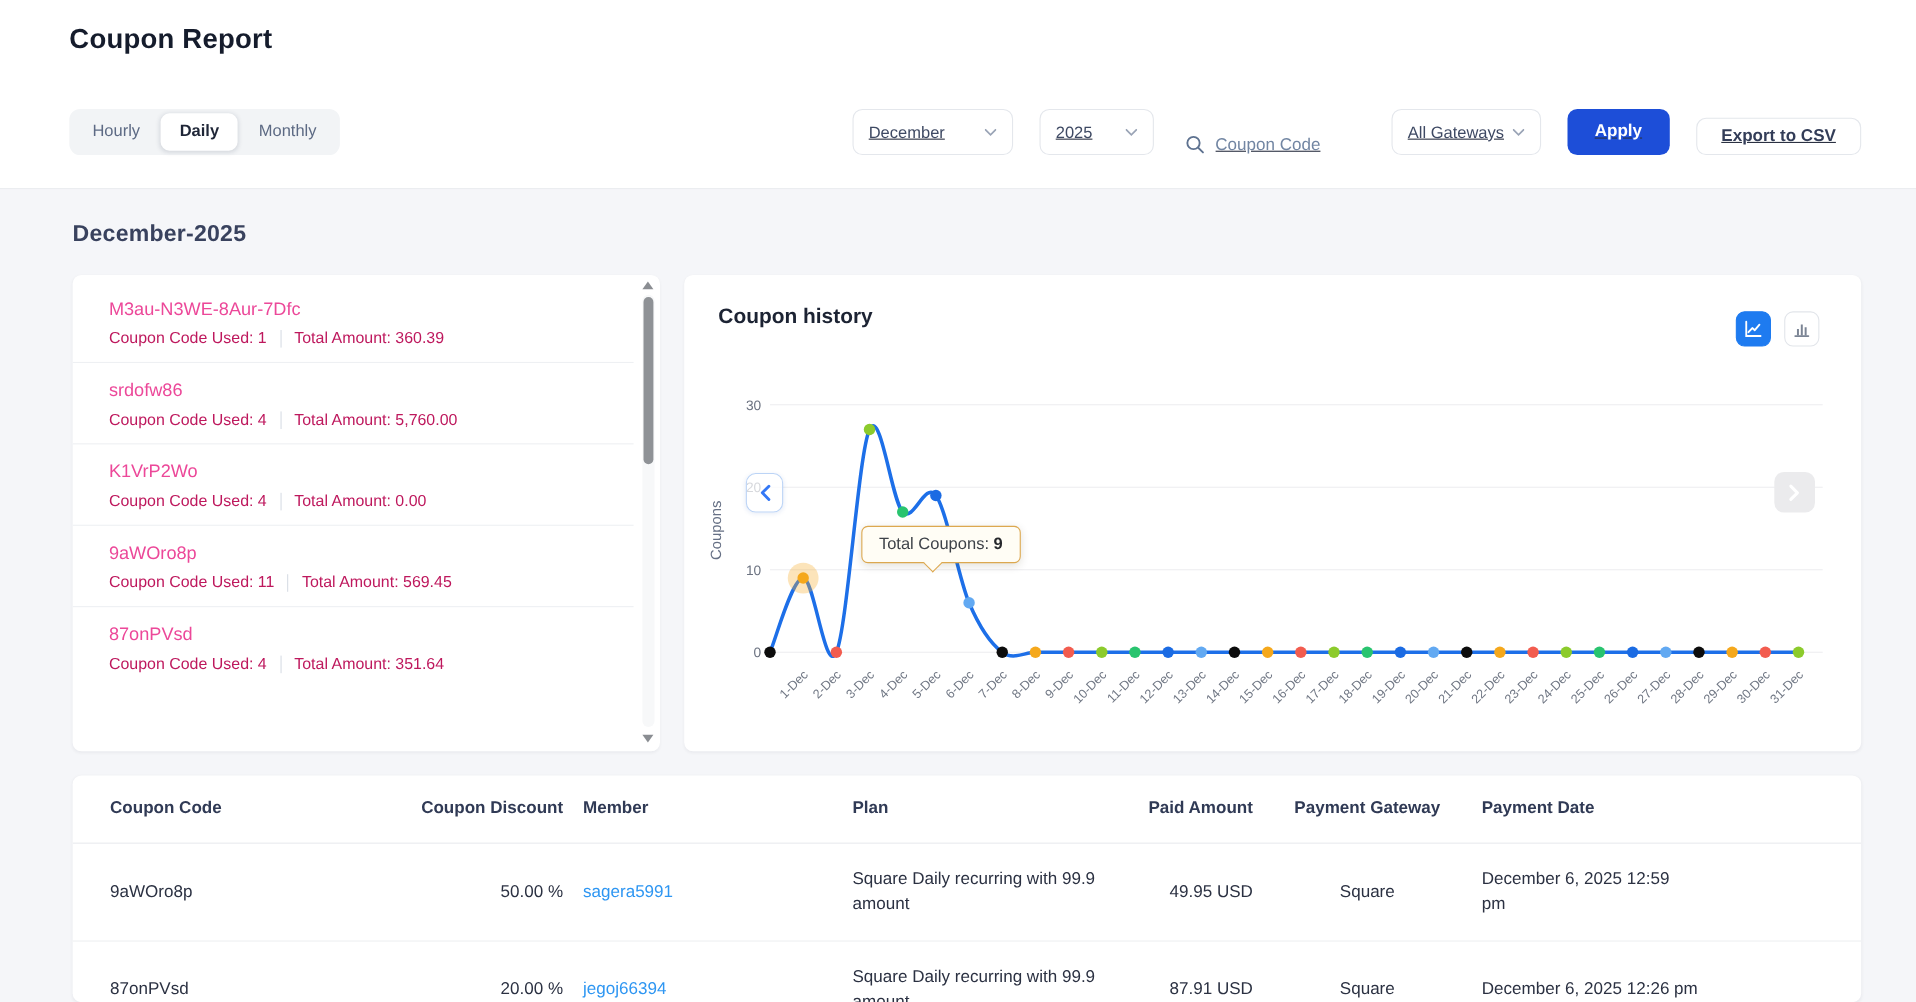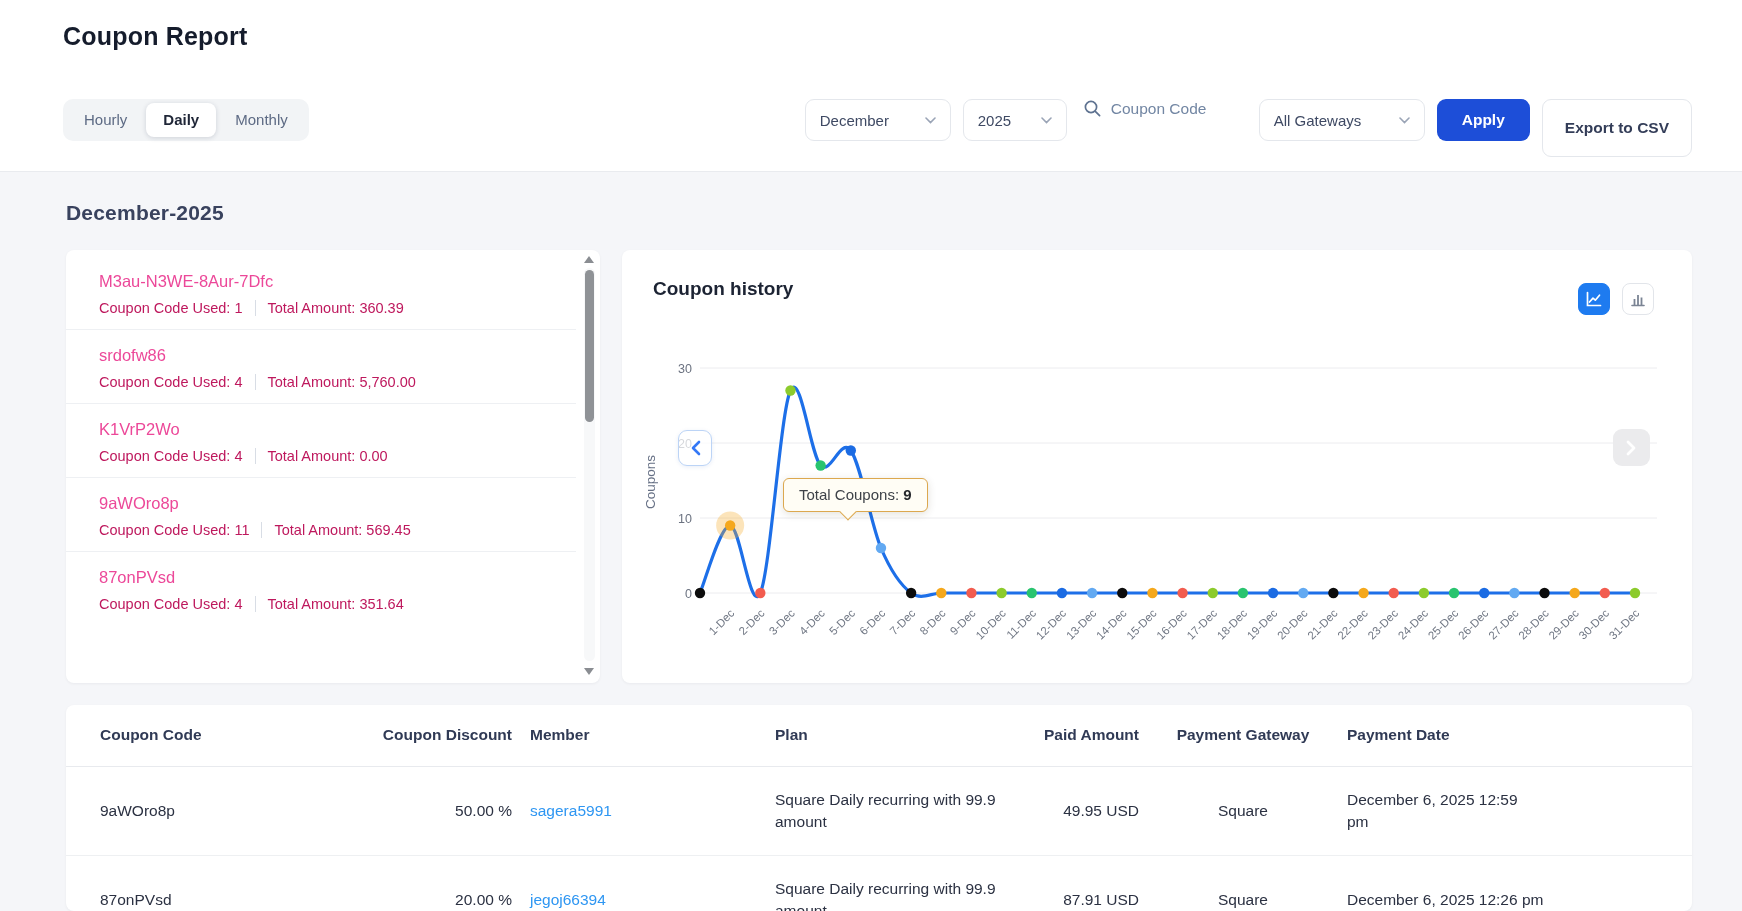--- a/index.html
+++ b/index.html
@@ -28,43 +28,43 @@
     border:none; background:transparent; cursor:pointer;
     padding:0 17px; border-radius:8px; line-height:34px;
     font-family:inherit; font-size:15px; color:#5d6a84;
   }
   .tab.active {
     background:#fff; color:#1f2637; font-weight:700;
     box-shadow:0 1px 5px rgba(20,30,60,.16);
   }
   .filter-bar {
     position:absolute; right:50px; top:99px; height:42px;
-    display:flex; gap:12px; align-items:flex-start;
+    display:flex; gap:24px; align-items:flex-end;text-decoration:underline;
   }
   .selectbox {
     height:42px; border:1px solid #e4e7ec; border-radius:9px; background:#fff;
     display:flex; align-items:center; justify-content:space-between;
     padding:0 14px; font-size:15px; color:#3e4963; cursor:pointer;
   }
   .selectbox svg { flex:none; }
   .sel-month { width:146px; }
   .sel-year  { width:104px; }
-  .sel-gate  { width:166px; }
+  .sel-gate  { width:136px; }
   .searchbox { display:flex; align-items:center; gap:9px; width:168px; padding:0 4px; }
   .searchbox input {
     flex:1; min-width:0; border:none; outline:none; background:transparent;
     font-family:inherit; font-size:15.5px; color:#44506b;
   }
   .searchbox input::placeholder { color:#7286a3; opacity:1; }
   .btn-apply {
     height:42px; padding:0 25px; border:none; border-radius:9px; cursor:pointer;
     background:#1d4ed8; color:#fff; font-family:inherit; font-size:15.5px; font-weight:700;
   }
   .btn-export {
-    height:58px; padding:0 22px; border:1px solid #e4e7ec; border-radius:9px; cursor:pointer;
+    height:34px; padding:0 22px; border:1px solid #e4e7ec; border-radius:9px; cursor:pointer;
     background:#fff; color:#333d58; font-family:inherit; font-size:15.5px; font-weight:700;
   }
   
   .period-heading {
     position:absolute; left:66px; top:201px;
     font-size:21px; font-weight:700; color:#39425e; letter-spacing:.2px;
   }
   
   .card { position:absolute; background:#fff; border-radius:8px; box-shadow:0 1px 3px rgba(16,24,40,.05); }
   .list-card  { left:66px;  top:250px; width:534px;  height:433px; overflow:hidden; }

